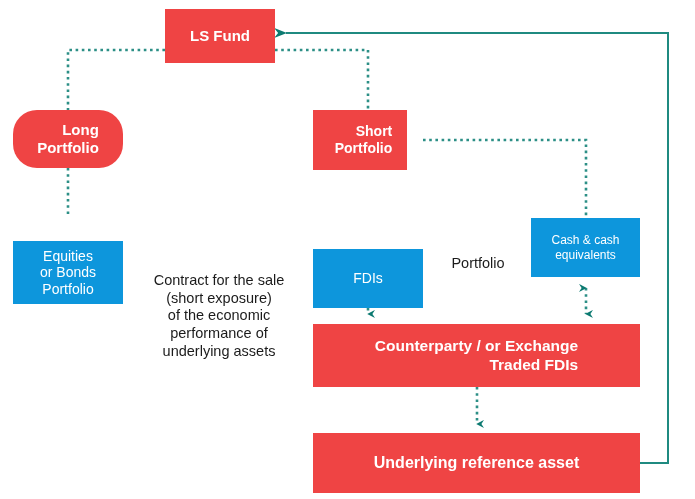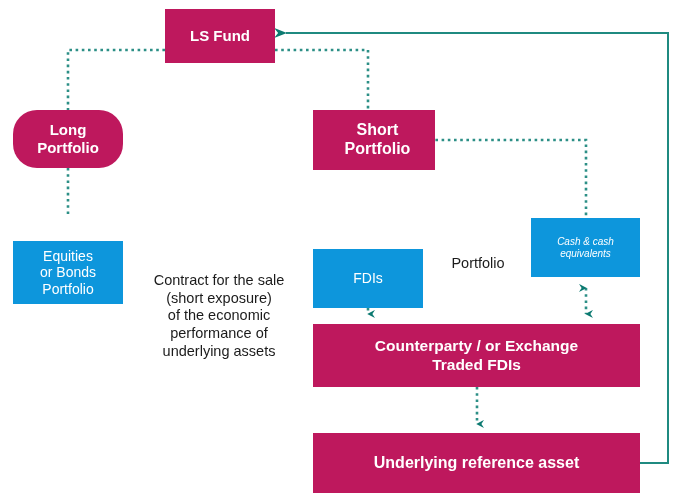--- a/index.html
+++ b/index.html
@@ -32,40 +32,40 @@
     align-items: center;
     justify-content: center;
     text-align: center;
     color: #ffffff;
     font-weight: bold;
     line-height: 1.18;
     box-sizing: border-box;
     padding: 2px 4px;
     z-index: 2;
   }
-  .node-teal { background: #be185d; }
+  .node-teal { background: #ef4444; text-align: right; }
   .node-blue { background: #0D96DC; }
   .node .node-label { display: block; white-space: pre-line; }
 
   .caption {
     position: absolute;
     color: #1b1b1b;
     text-align: center;
     line-height: 1.22;
     white-space: pre-line;
     z-index: 2;
   }
 
   
   #node-ls-fund        { left: 165px; top: 9px;   width: 110px; height: 54px;  font-size: 15px; }
   #node-long-portfolio { left: 13px;  top: 110px; width: 110px; height: 58px;  font-size: 15px; border-radius: 24px; }
-  #node-short-portfolio{ left: 313px; top: 110px; width: 122px; height: 60px;  font-size: 16px; padding-left: 11px; }
+  #node-short-portfolio{ left: 313px; top: 110px; width: 94px; height: 60px;  font-size: 14px; padding-left: 11px; }
   #node-equities       { left: 13px;  top: 216px; width: 110px; height: 63px;  font-size: 14px; font-weight: normal; margin-top: 25px; }
   #node-fdis           { left: 313px; top: 218px; width: 110px; height: 59px;  font-size: 14px; font-weight: normal; margin-top: 31px; }
-  #node-cash           { left: 531px; top: 218px; width: 109px; height: 59px;  font-size: 10px; font-weight: normal; font-style: italic; }
+  #node-cash           { left: 531px; top: 218px; width: 109px; height: 59px;  font-size: 12px; font-weight: normal; }
   #node-counterparty   { left: 313px; top: 324px; width: 327px; height: 63px;  font-size: 15.5px; }
   #node-underlying     { left: 313px; top: 433px; width: 327px; height: 60px;  font-size: 16px; }
 
   #caption-contract    { left: 136px; top: 272px; width: 166px; font-size: 14.5px; }
   #caption-collateral  { left: 440px; top: 255px; width: 76px;  font-size: 14.5px; }
 </style>
 </head>
 <body>
 
 <div id="diagram">

